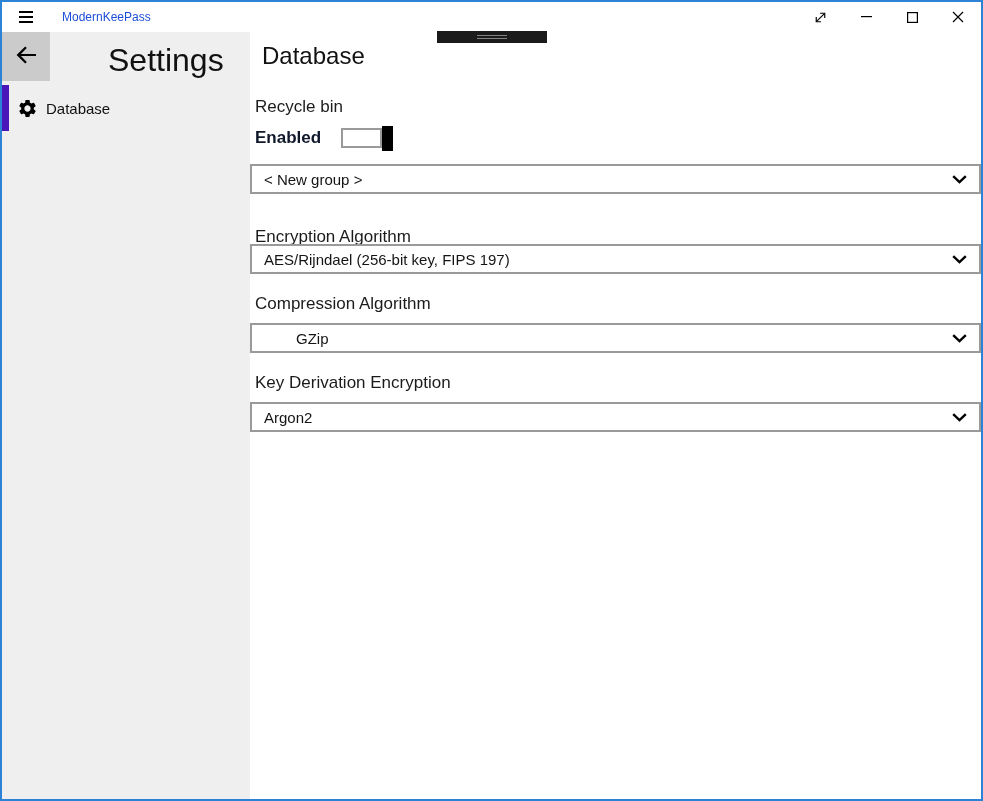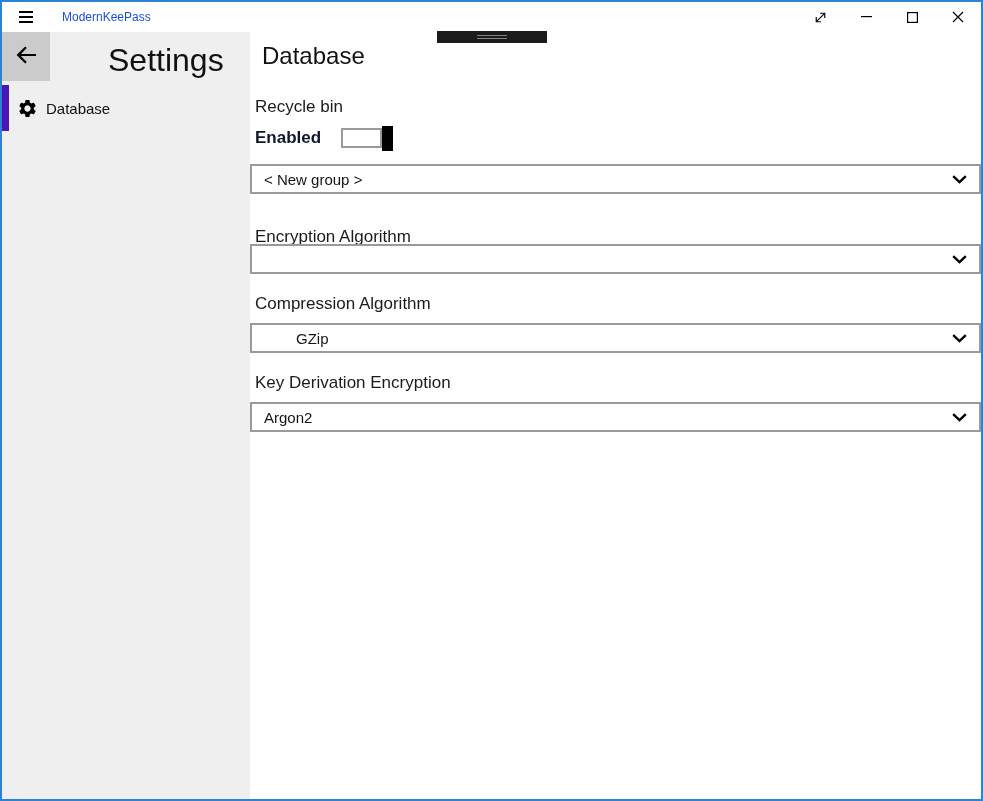--- a/index.html
+++ b/index.html
@@ -187,20 +187,21 @@
         <span class="combo-value">&lt; New group &gt;</span>
         <span class="chevron">
           <svg width="15" height="9" viewBox="0 0 15 9" fill="none" stroke="#000" stroke-width="2.4">
               <path d="M1.2 1.2 L7.5 7.2 L13.8 1.2"></path>
             </svg>
         </span>
       </div>
 
       <div class="field-label lbl-enc">Encryption Algorithm</div>
       <div class="combo combo-enc">
+        <span class="combo-value">AES/Rijndael (256-bit key, FIPS 197)</span>
         <span class="chevron">
           <svg width="15" height="9" viewBox="0 0 15 9" fill="none" stroke="#000" stroke-width="2.4">
               <path d="M1.2 1.2 L7.5 7.2 L13.8 1.2"></path>
             </svg>
         </span>
       </div>
 
       <div class="field-label lbl-comp">Compression Algorithm</div>
       <div class="combo combo-comp">
         <span class="combo-value">GZip</span>

